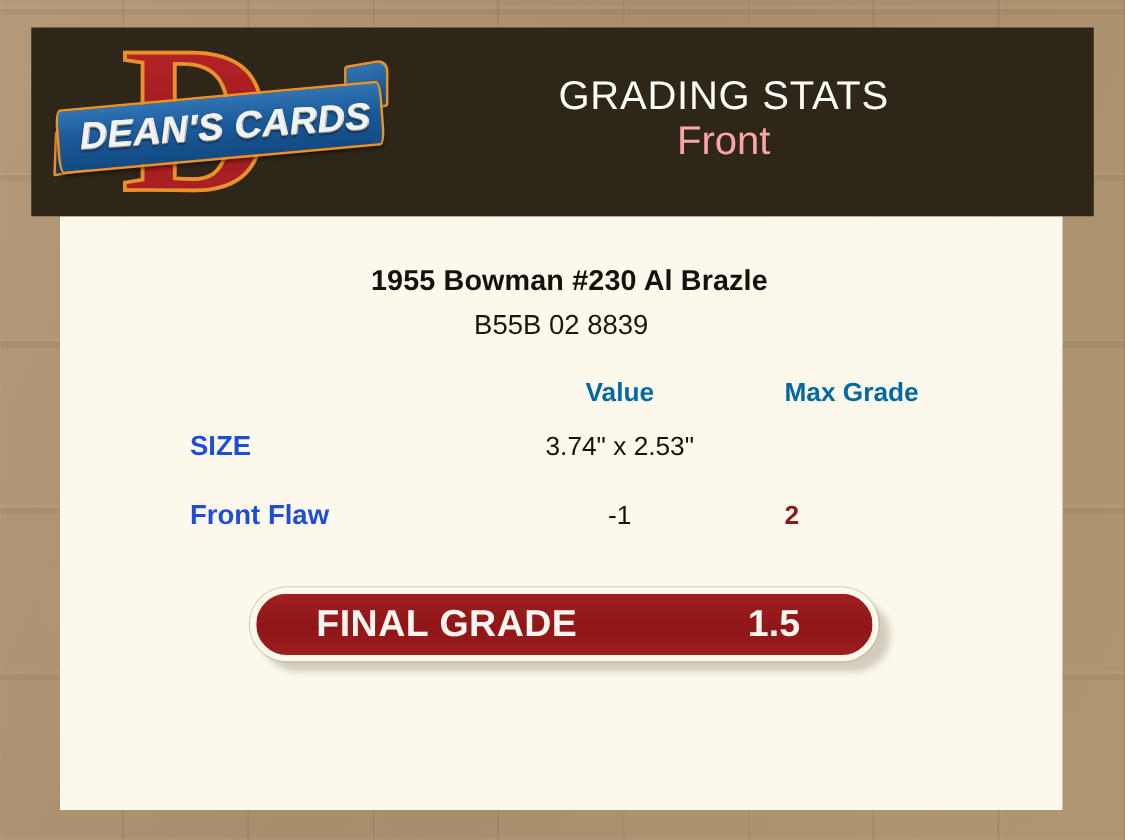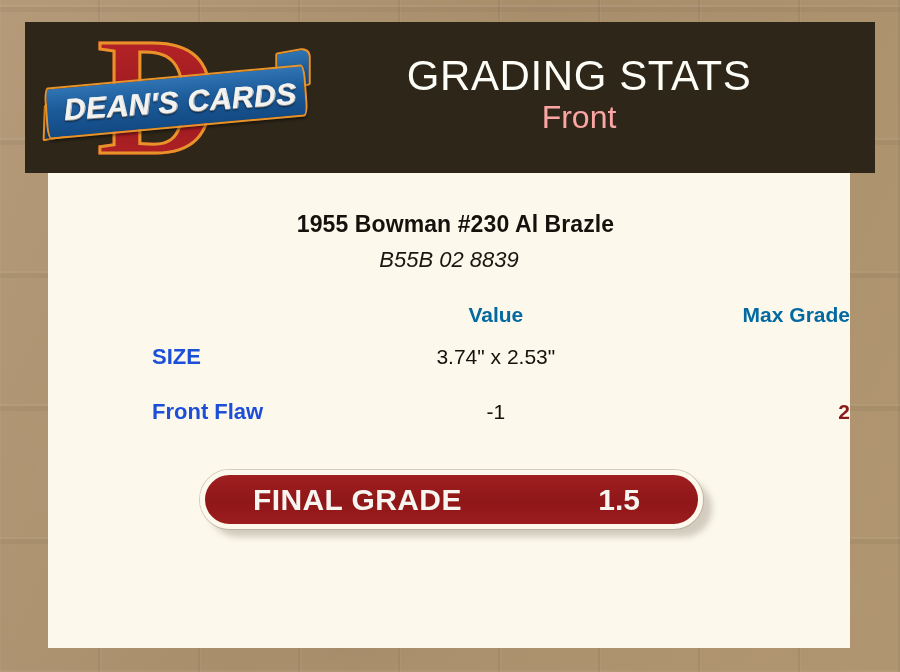--- a/index.html
+++ b/index.html
@@ -147,21 +147,21 @@
 
   
   #header-titles {
     flex: 1;
     text-align: center;
     padding-right: 24px;
     padding-bottom: 4px;
   }
   #page-title {
     color: #fdfdf7;
-    font-size: 42px;
+    font-size: 32px;
     font-weight: normal;
     letter-spacing: 0.6px;
     line-height: 1.06;
   }
   #page-subtitle {
     color: #fca5a5;
     font-size: 32px;
     font-weight: normal;
     line-height: 1.18;
   }
@@ -185,37 +185,36 @@
     margin-top: 38px;
     letter-spacing: .1px;
     padding-left: 13px;
   }
   #card-serial {
     text-align: center;
     font-size: 22px;
     font-weight: normal;
     color: #1a1610;
     margin-top: 9px;
-    font-style: italic;
   }
 
   
   #stats-table {
     margin-top: 30px;
     width: 100%;
     border-collapse: collapse;
   }
   #stats-table th,
   #stats-table td {
     padding: 0;
     vertical-align: baseline;
   }
   .col-label  { width: 270px; padding-left: 104px !important; text-align: left; }
   .col-value  { width: 225px; text-align: center; }
-  .col-max    { width: 190px; text-align: right; margin-top: 22px; }
+  .col-max    { width: 190px; text-align: left; margin-top: 22px; }
 
   #stats-table thead th {
     font-size: 21px;
     font-weight: bold;
     color: #0369a1;
     padding-bottom: 17px !important;
   }
   .row-label {
     font-size: 22px;
     font-weight: bold;

